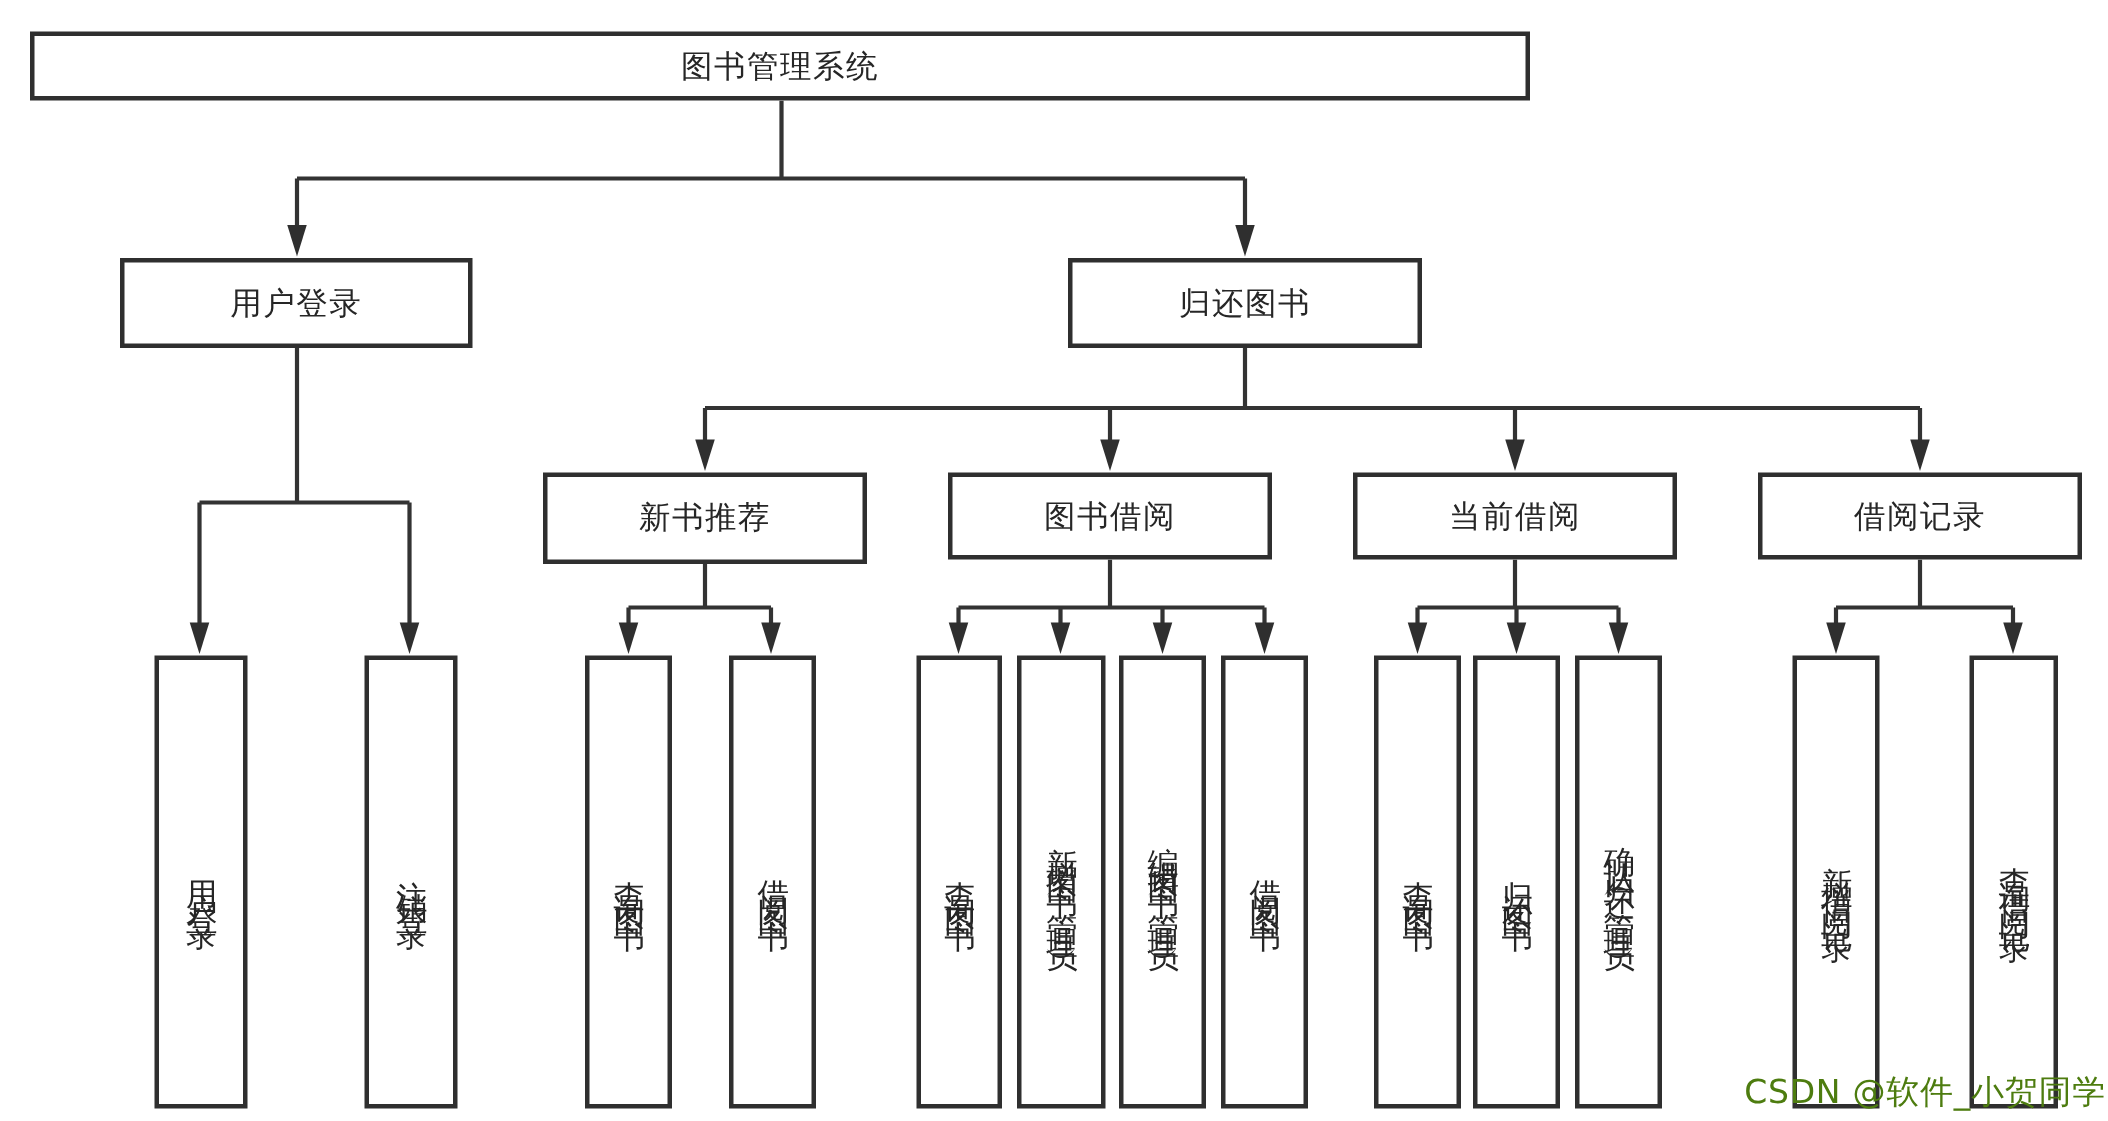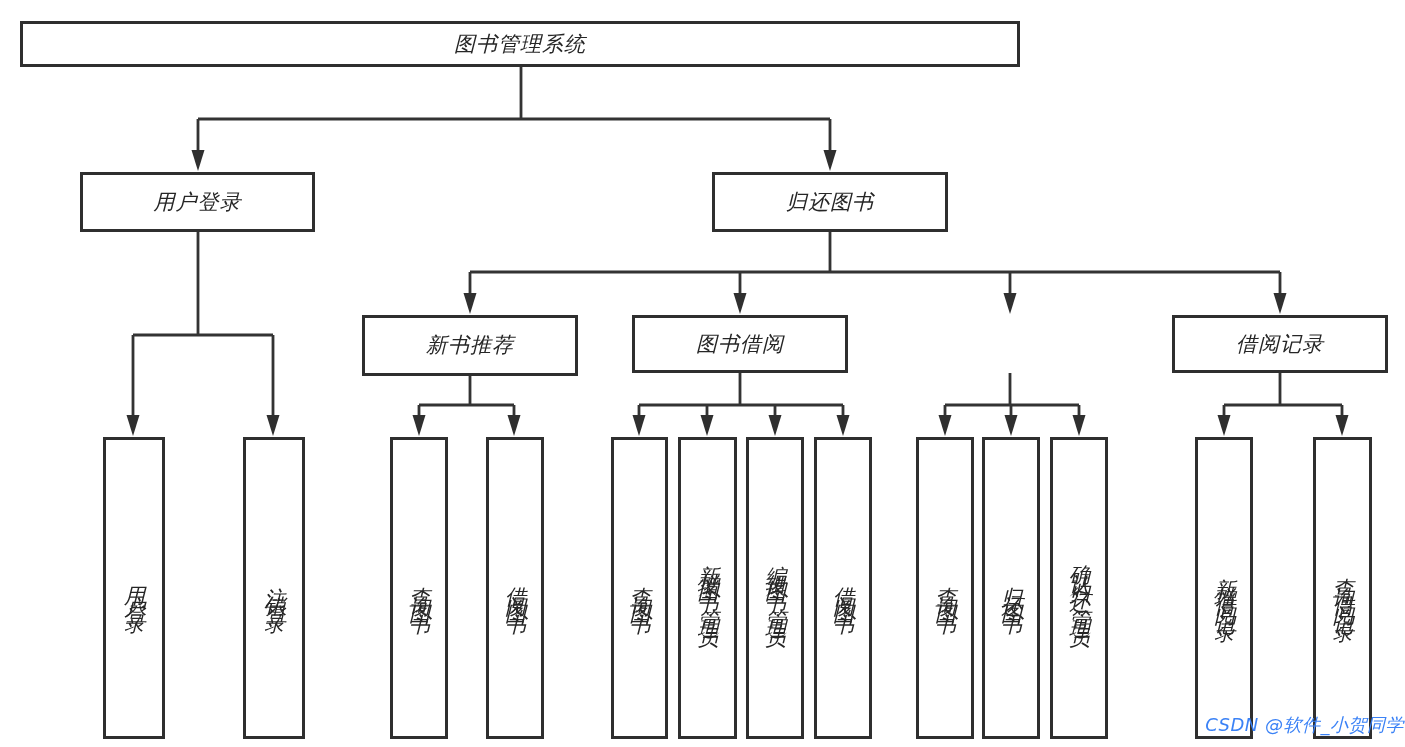--- a/index.html
+++ b/index.html
@@ -2,21 +2,20 @@
 <html><head>
 <meta charset="utf-8">
 <style>
   html,body{margin:0;padding:0;background:#ffffff;}
   #stage{
     position:relative;
     width:1405px;height:747px;
     background:#ffffff;
     font-family:"DejaVu Sans","Liberation Sans",sans-serif;
     overflow:hidden;
-    font-style:italic;
   }
   #connectors{position:absolute;left:0;top:0;width:1405px;height:747px;pointer-events:none;}
   .box{
     position:absolute;
     box-sizing:border-box;
     border:3px solid #2f2f2f;
     background:#ffffff;
     display:flex;align-items:center;justify-content:center;
     color:#262626;
   }
@@ -30,22 +29,22 @@
     writing-mode:vertical-rl;
     text-orientation:mixed;
     font-size:21px;
     letter-spacing:9px;
     line-height:1;
     white-space:nowrap;
   }
   .watermark{
     position:absolute;
     right:1px;top:713px;
-    font-size:18px;
-    color:#3b82f6;
+    font-size:22px;
+    color:#4d7c0f;
     letter-spacing:0.5px;
     white-space:nowrap;
   }
 </style>
 </head>
 <body>
 
 <div id="stage">
 
   <svg id="connectors" viewBox="0 0 1405 747" xmlns="http://www.w3.org/2000/svg">
@@ -91,20 +90,23 @@
   <div class="box h" style="left:712px;top:172px;width:236px;height:60px">
     <span>归还图书</span>
   </div>
 
   <div class="box h" style="left:362px;top:315px;width:216px;height:61px">
     <span>新书推荐</span>
   </div>
   <div class="box h" style="left:632px;top:315px;width:216px;height:58px">
     <span>图书借阅</span>
   </div>
+  <div class="box h" style="left:902px;top:315px;width:216px;height:58px">
+    <span>当前借阅</span>
+  </div>
   <div class="box h" style="left:1172px;top:315px;width:216px;height:58px">
     <span>借阅记录</span>
   </div>
 
   <div class="box v" style="left:103px;top:437px;width:62px;height:302px">
     <span>用户登录</span>
   </div>
   <div class="box v" style="left:243px;top:437px;width:62px;height:302px">
     <span>注销登录</span>
   </div>

